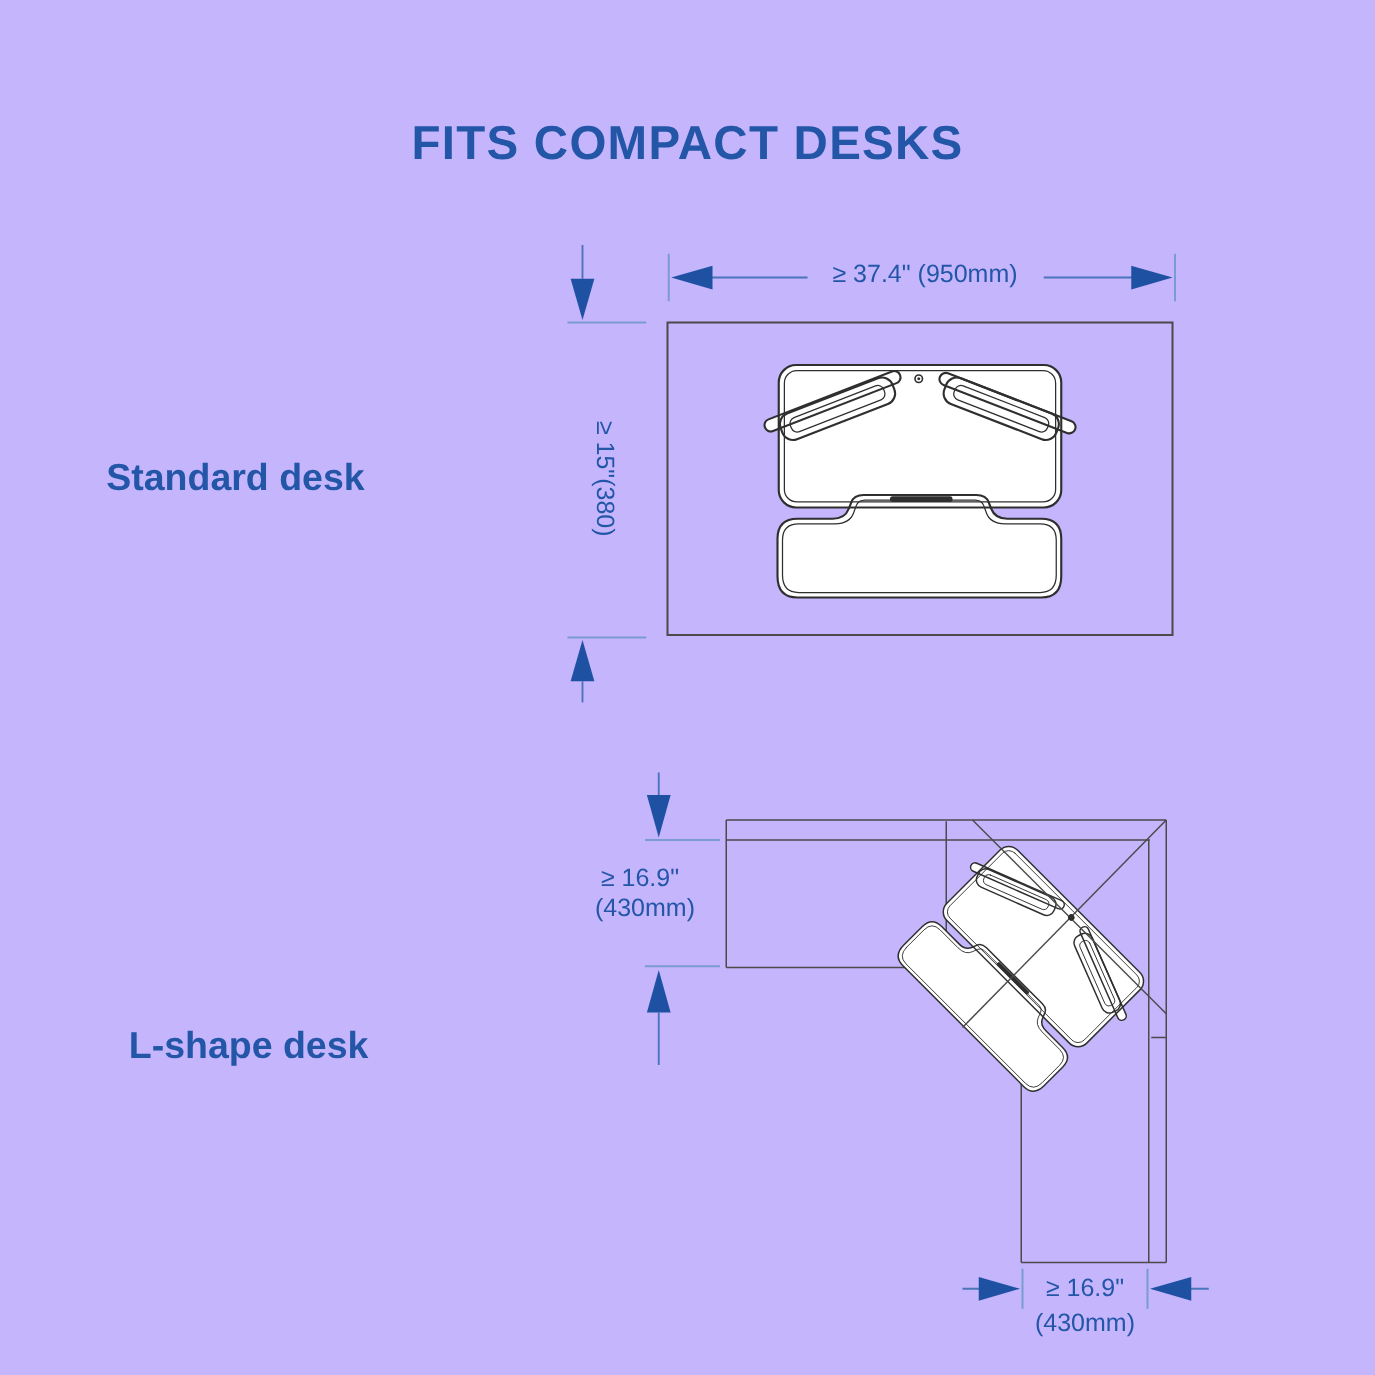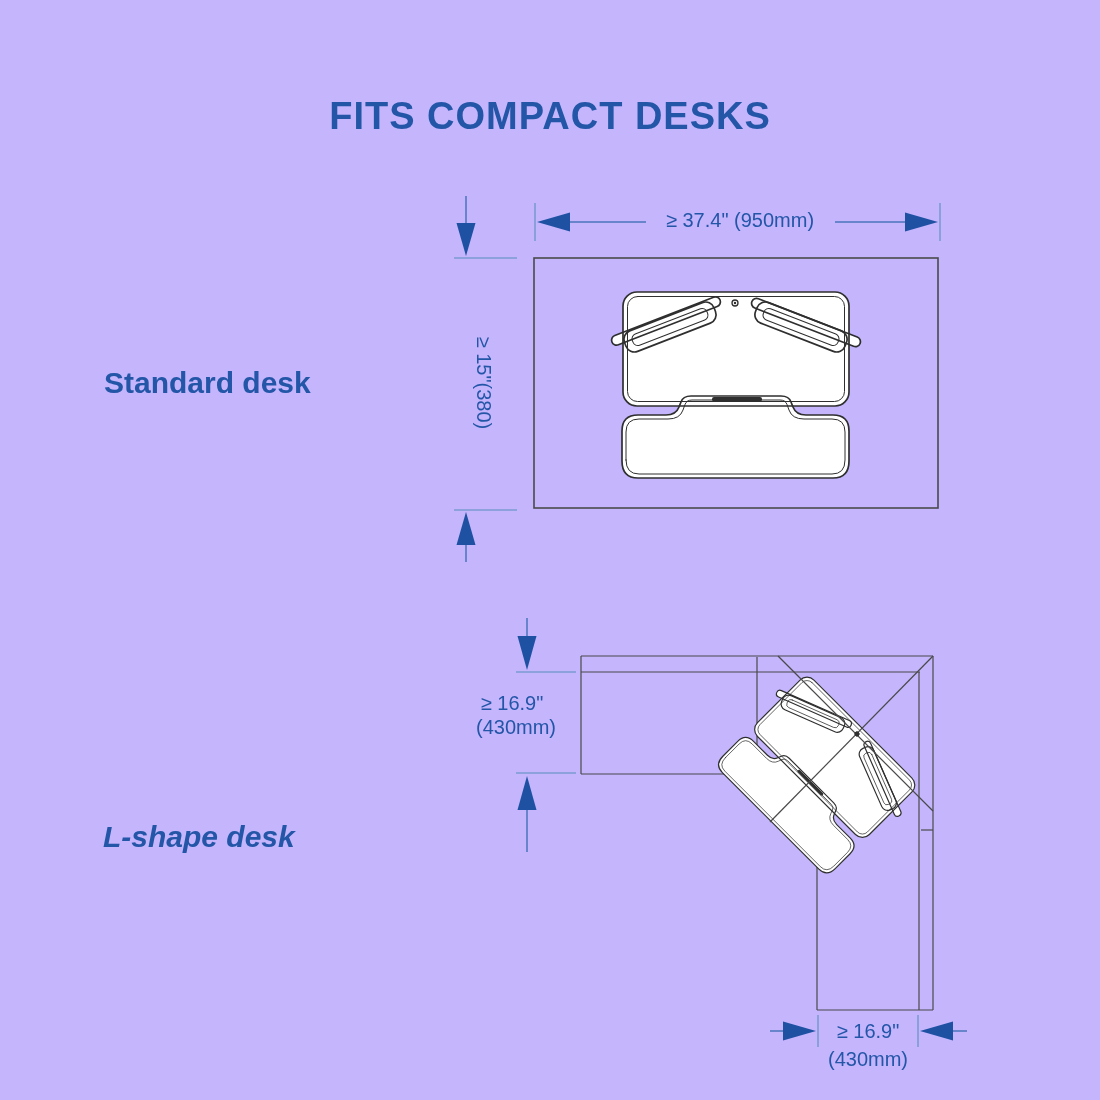--- a/index.html
+++ b/index.html
@@ -108,22 +108,22 @@
         <path d="M818,1015 V1047 M918,1015 V1047" stroke="#7b9bd2" stroke-width="1.6" fill="none"></path>
         <path d="M770,1031 H784 M952,1031 H967" stroke="#4a74bb" stroke-width="1.5" fill="none"></path>
         <polygon points="816,1031 783,1021.5 783,1040.5" fill="#1f51a3"></polygon>
         <polygon points="920,1031 953,1021.5 953,1040.5" fill="#1f51a3"></polygon>
       </g>
     </g>
   </svg>
 
   <div class="title">FITS COMPACT DESKS</div>
 
-  <div class="desk-label" style="left:104px;top:366px;">Standard desk</div>
-  <div class="desk-label" style="left:103px;top:820px;font-style:italic;">L-shape desk</div>
+  <div class="desk-label" style="left:85px;top:366px;">Standard desk</div>
+  <div class="desk-label" style="left:103px;top:820px;">L-shape desk</div>
 
   <div class="dim" style="left:740px;top:220px;">≥ 37.4" (950mm)</div>
   <div class="dim-rot" style="left:483px;top:383px;">≥ 15"(380)</div>
 
   <div class="dim" style="left:512px;top:703px;">≥ 16.9"</div>
   <div class="dim" style="left:516px;top:727px;">(430mm)</div>
 
   <div class="dim" style="left:868px;top:1031px;">≥ 16.9"</div>
   <div class="dim" style="left:868px;top:1059px;">(430mm)</div>
 

